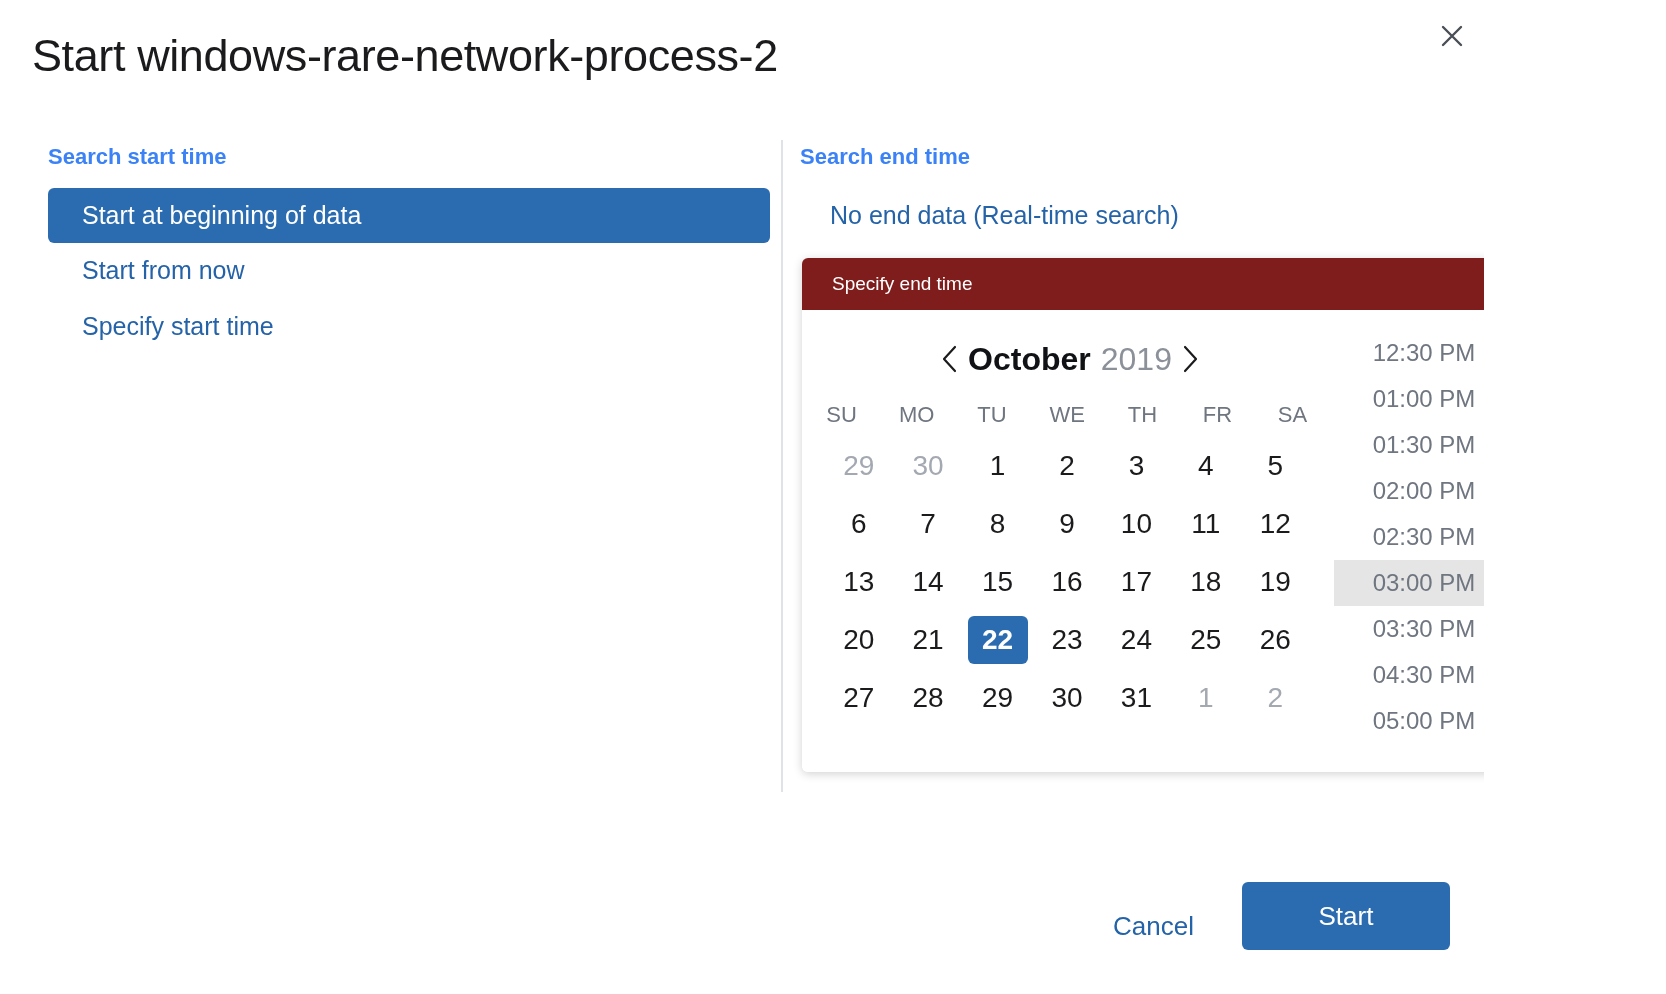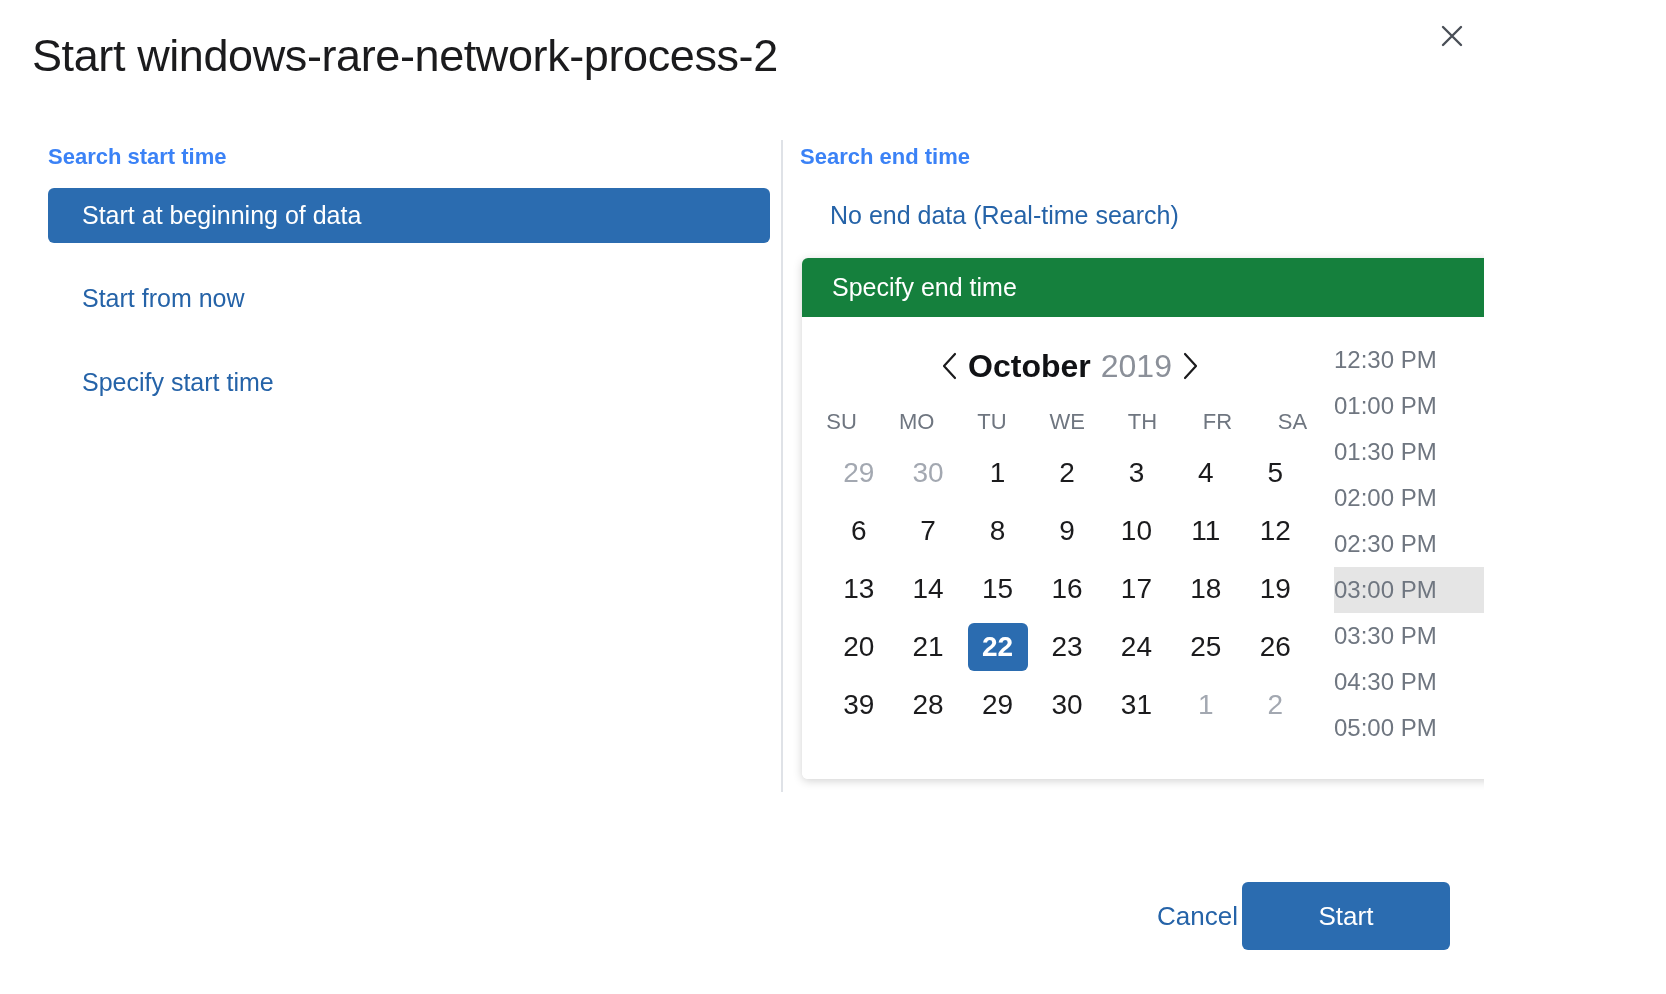--- a/index.html
+++ b/index.html
@@ -76,39 +76,39 @@
     padding: 12px 0 12px 34px;
     border-radius: 6px;
     cursor: pointer;
     line-height: 1.25;
     white-space: nowrap;
   }
   .opt.selected {
     background: #2b6cb0;
     color: #ffffff;
   }
-  #left-col .opt { margin-bottom: 28px; }
+  #left-col .opt { margin-bottom: 0; }
   #right-col .opt { padding-left: 30px; }
 
   #opt-no-end-time { margin-bottom: 10px; }
 
   
   #end-time-card {
     position: absolute;
     left: 802px; top: 258px;
     width: 720px;
     border-radius: 6px;
     background: #ffffff;
     box-shadow: 0 2px 10px rgba(0,0,0,0.18);
     overflow: hidden;
   }
   #specify-end-time {
-    background: #15803d;
+    background: #7f1d1d;
     color: #ffffff;
-    font-size: 25px;
+    font-size: 19px;
     padding: 15px 0 15px 30px;
     white-space: nowrap;
     cursor: pointer;
   }
 
   #picker-body {
     display: flex;
     height: 462px;
     background: #ffffff;
   }
@@ -177,20 +177,21 @@
     padding-top: 20px;
     overflow: hidden;
   }
   #time-list {
     display: flex;
     flex-direction: column;
   }
   .time-item {
     font-size: 24px;
     color: #6f7680;
+    text-align: center;
     padding: 9px 0;
     margin: 0 8px 0 14px;
     cursor: pointer;
     white-space: nowrap;
   }
   .time-item.highlight {
     background: #e5e5e5;
   }
   #time-scrollbar {
     position: absolute;
@@ -200,21 +201,22 @@
     background: #a9afb8;
     border-radius: 4px;
     cursor: pointer;
   }
 
   
   #footer {
     position: absolute;
     right: 34px; bottom: 44px;
     display: flex;
-    align-items: center;
+    align-items: flex-end;
+    gap: 44px;
   }
   #cancel-btn {
     font-size: 26px;
     color: #2563a8;
     cursor: pointer;
     padding: 8px 4px;
     background: none; border: none;
     font-family: inherit;
   }
   #start-btn {
@@ -380,21 +382,21 @@
               </div>
               <div class="day">
                 <div class="cell">25</div>
               </div>
               <div class="day">
                 <div class="cell">26</div>
               </div>
             </div>
             <div class="week-row">
               <div class="day">
-                <div class="cell">39</div>
+                <div class="cell">27</div>
               </div>
               <div class="day">
                 <div class="cell">28</div>
               </div>
               <div class="day">
                 <div class="cell">29</div>
               </div>
               <div class="day">
                 <div class="cell">30</div>
               </div>

